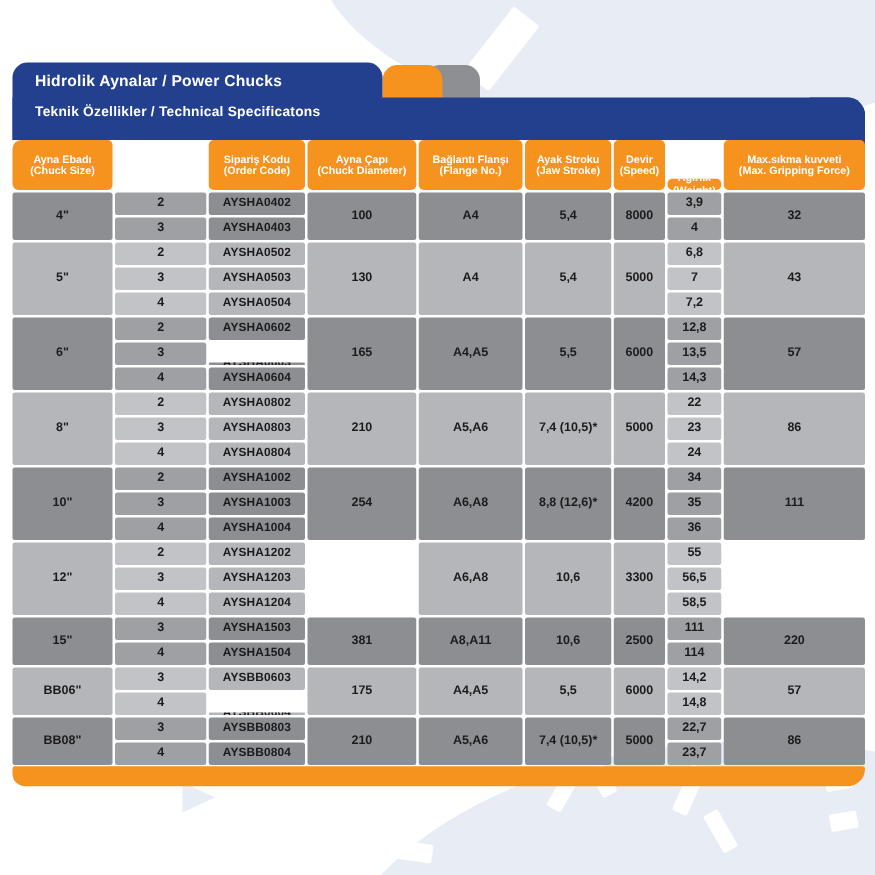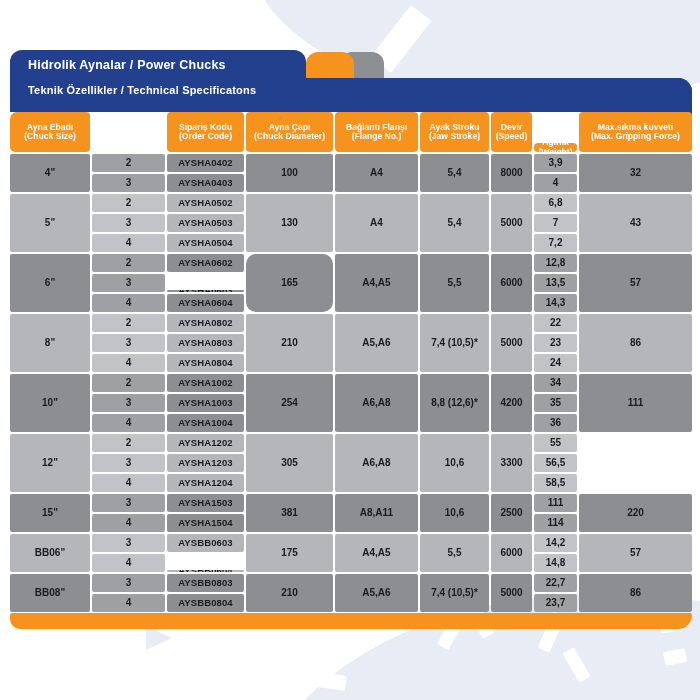--- a/index.html
+++ b/index.html
@@ -140,21 +140,21 @@
       <div class="cell c-light-alt" style="grid-area: 5 / 8;">7</div>
       <div class="cell c-light-alt" style="grid-area: 6 / 8;">7,2</div>
       <div class="cell c-light" style="grid-area: 4 / 9 / span 3;">43</div>
       <div class="cell c-dark" style="grid-area: 7 / 1 / span 3;">6"</div>
       <div class="cell c-dark-alt" style="grid-area: 7 / 2;">2</div>
       <div class="cell c-dark-alt" style="grid-area: 8 / 2;">3</div>
       <div class="cell c-dark-alt" style="grid-area: 9 / 2;">4</div>
       <div class="cell c-dark code" style="grid-area: 7 / 3;">AYSHA0602</div>
       <div class="cell c-dark code" style="grid-area: 8 / 3; margin-top: 16px;">AYSHA0603</div>
       <div class="cell c-dark code" style="grid-area: 9 / 3;">AYSHA0604</div>
-      <div class="cell c-dark" style="grid-area: 7 / 4 / span 3; border-radius: 10px;">165</div>
+      <div class="cell c-dark" style="grid-area: 7 / 4 / span 3;">165</div>
       <div class="cell c-dark" style="grid-area: 7 / 5 / span 3;">A4,A5</div>
       <div class="cell c-dark" style="grid-area: 7 / 6 / span 3;">5,5</div>
       <div class="cell c-dark" style="grid-area: 7 / 7 / span 3;">6000</div>
       <div class="cell c-dark-alt" style="grid-area: 7 / 8;">12,8</div>
       <div class="cell c-dark-alt" style="grid-area: 8 / 8; text-align: right;">13,5</div>
       <div class="cell c-dark-alt" style="grid-area: 9 / 8;">14,3</div>
       <div class="cell c-dark" style="grid-area: 7 / 9 / span 3;">57</div>
       <div class="cell c-light" style="grid-area: 10 / 1 / span 3;">8"</div>
       <div class="cell c-light-alt" style="grid-area: 10 / 2;">2</div>
       <div class="cell c-light-alt" style="grid-area: 11 / 2;">3</div>
@@ -185,21 +185,20 @@
       <div class="cell c-dark-alt" style="grid-area: 14 / 8;">35</div>
       <div class="cell c-dark-alt" style="grid-area: 15 / 8;">36</div>
       <div class="cell c-dark" style="grid-area: 13 / 9 / span 3;">111</div>
       <div class="cell c-light" style="grid-area: 16 / 1 / span 3;">12"</div>
       <div class="cell c-light-alt" style="grid-area: 16 / 2;">2</div>
       <div class="cell c-light-alt" style="grid-area: 17 / 2;">3</div>
       <div class="cell c-light-alt" style="grid-area: 18 / 2;">4</div>
       <div class="cell c-light code" style="grid-area: 16 / 3;">AYSHA1202</div>
       <div class="cell c-light code" style="grid-area: 17 / 3;">AYSHA1203</div>
       <div class="cell c-light code" style="grid-area: 18 / 3;">AYSHA1204</div>
-      <div class="cell c-light" style="grid-area: 16 / 4 / span 3;">305</div>
       <div class="cell c-light" style="grid-area: 16 / 5 / span 3;">A6,A8</div>
       <div class="cell c-light" style="grid-area: 16 / 6 / span 3;">10,6</div>
       <div class="cell c-light" style="grid-area: 16 / 7 / span 3;">3300</div>
       <div class="cell c-light-alt" style="grid-area: 16 / 8;">55</div>
       <div class="cell c-light-alt" style="grid-area: 17 / 8;">56,5</div>
       <div class="cell c-light-alt" style="grid-area: 18 / 8; text-align: right;">58,5</div>
       <div class="cell c-dark" style="grid-area: 19 / 1 / span 2;">15"</div>
       <div class="cell c-dark-alt" style="grid-area: 19 / 2;">3</div>
       <div class="cell c-dark-alt" style="grid-area: 20 / 2;">4</div>
       <div class="cell c-dark code" style="grid-area: 19 / 3;">AYSHA1503</div>

